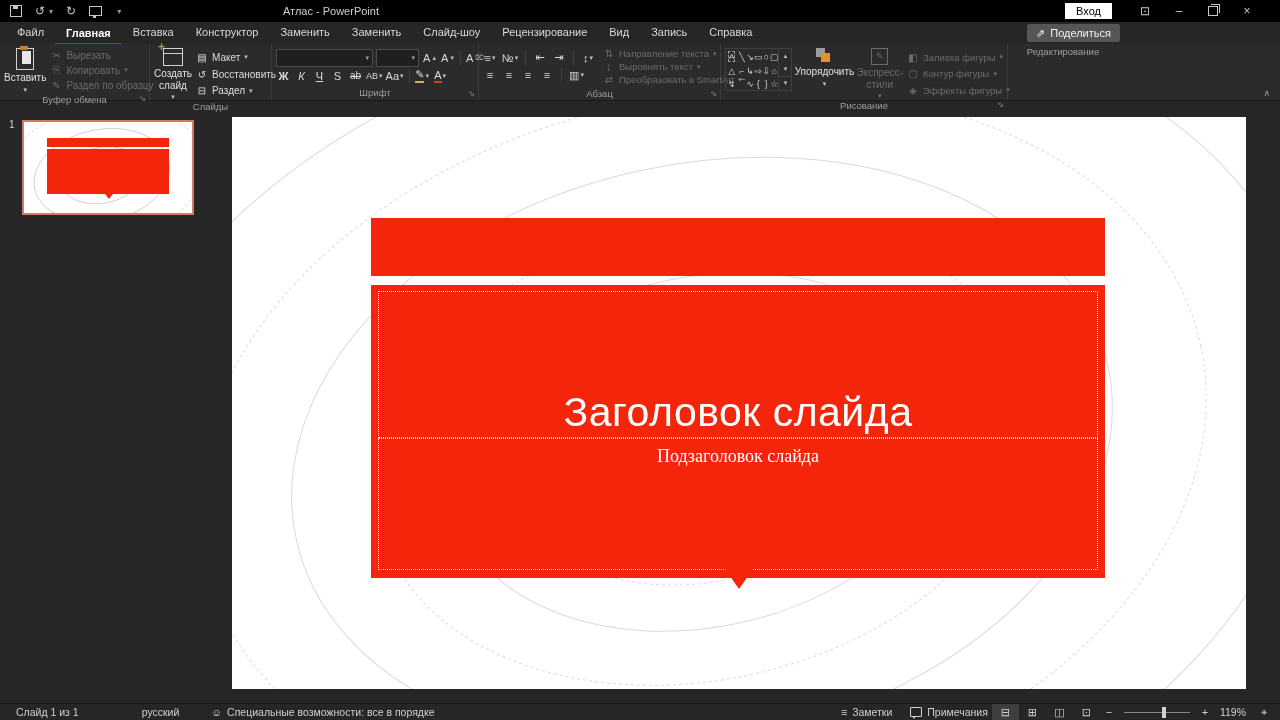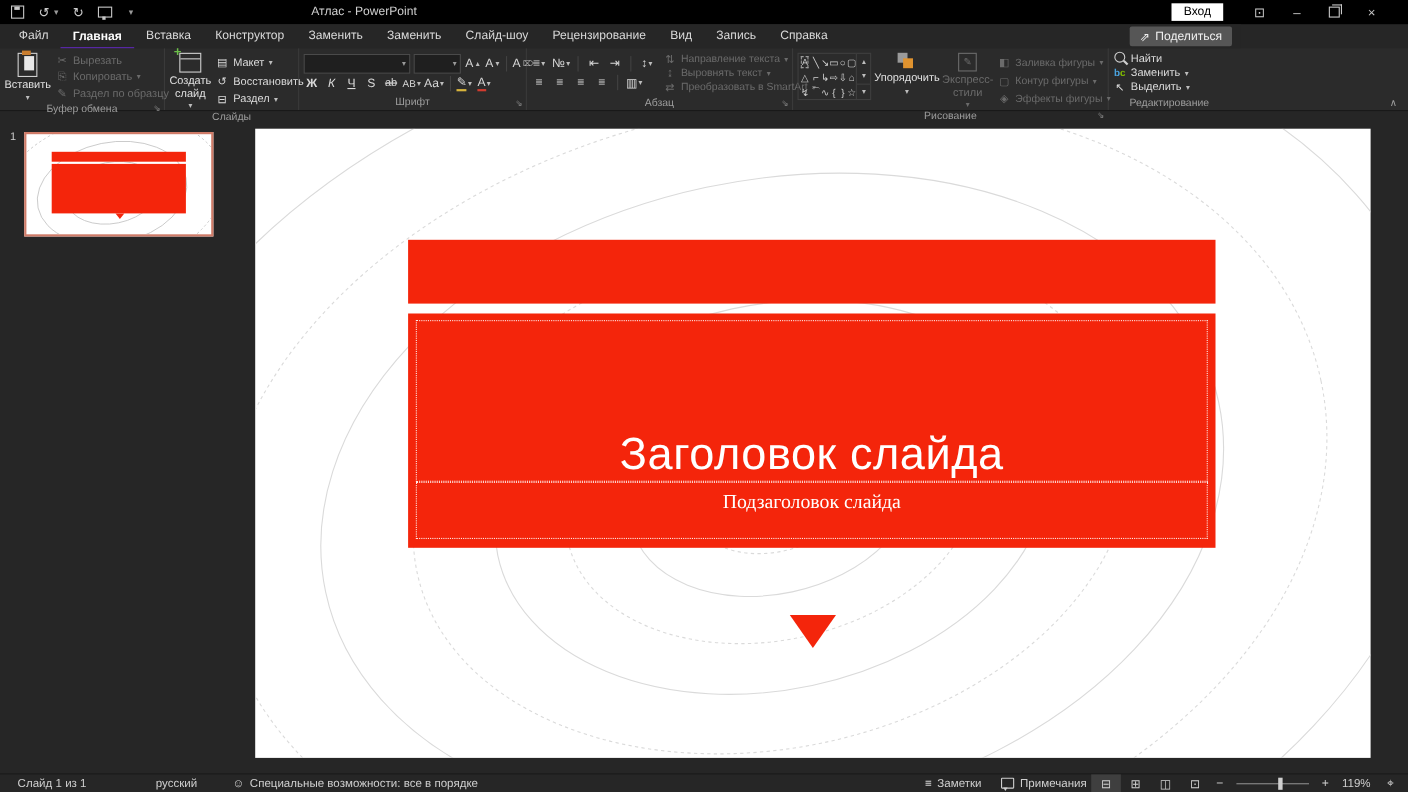--- a/index.html
+++ b/index.html
@@ -89,21 +89,21 @@
   .slide-num{position:absolute;left:9px;top:18px;font-size:10px;color:#cfcfcf;}
   .thumb{position:absolute;left:22px;top:19px;width:168px;height:91px;background:#fff;border:2px solid #cf7b68;overflow:hidden;}
   .thumb svg{position:absolute;left:0;top:0;}
   .t-bar{position:absolute;left:23px;top:16px;width:122px;height:9px;}
   .t-block{position:absolute;left:23px;top:27px;width:122px;height:45px;}
   .t-tail{position:absolute;left:81px;top:72px;width:0;height:0;border-left:4px solid transparent;border-right:4px solid transparent;border-top:5px solid;}
   #canvas{flex:1;position:relative;}
   #slide{position:absolute;left:27px;top:16px;width:1014px;height:572px;background:#fff;overflow:hidden;}
   #slide svg.swirls{position:absolute;left:0;top:0;}
   .red-topbar{position:absolute;left:139px;top:101px;width:734px;height:58px;}
-  .red-block{position:absolute;left:139px;top:168px;width:734px;height:213px;}
+  .red-block{position:absolute;left:139px;top:168px;width:734px;height:293px;}
   .title-ph{position:absolute;left:7px;top:6px;right:7px;height:147px;border:1px dotted rgba(255,255,255,.9);
             display:flex;align-items:flex-end;justify-content:center;box-sizing:border-box;padding-bottom:2px;}
   .title-ph span{font-size:41px;font-weight:300;color:#fff;line-height:1.1;letter-spacing:.5px;}
   .sub-ph{position:absolute;left:7px;top:153px;right:7px;bottom:8px;border:1px dotted rgba(255,255,255,.9);
           box-sizing:border-box;text-align:center;padding-top:7px;}
   .sub-ph span{font-family:"Liberation Serif",serif;font-size:18px;color:#fff;}
   .tail{position:absolute;left:486px;top:442px;width:0;height:0;border-left:21px solid transparent;border-right:21px solid transparent;border-top:30px solid;}
   
   #statusbar{position:absolute;left:0;bottom:0;width:1280px;height:17px;background:#262626;border-top:1px solid #1b1b1b;
              display:flex;align-items:center;font-size:10.5px;color:#cfcfcf;box-sizing:border-box;}
@@ -391,38 +391,20 @@
           </div>
         </div>
       </div>
       <div class="g-label">
           <span>Рисование</span>
         <span class="launcher">⇘</span>
         </div>
     </section>
 
     <section class="group" style="width:110px;border-right:none">
-      <div class="g-content">
-        <div class="small-col">
-          <div class="small-item">
-            <span class="ic"><span class="i-find"></span></span>
-            <span>Найти</span>
-          </div>
-          <div class="small-item">
-            <span class="ic i-replace"><i>b</i><i>c</i></span>
-            <span>Заменить</span>
-            <span class="caret">▾</span>
-          </div>
-          <div class="small-item">
-            <span class="ic">↖</span>
-            <span>Выделить</span>
-            <span class="caret">▾</span>
-          </div>
-        </div>
-      </div>
       <div class="g-label">
           <span>Редактирование</span>
         </div>
     </section>
 
     <span class="collapse">∧</span>
   </div>
 
   <div id="workspace">
     <aside id="thumbs">

